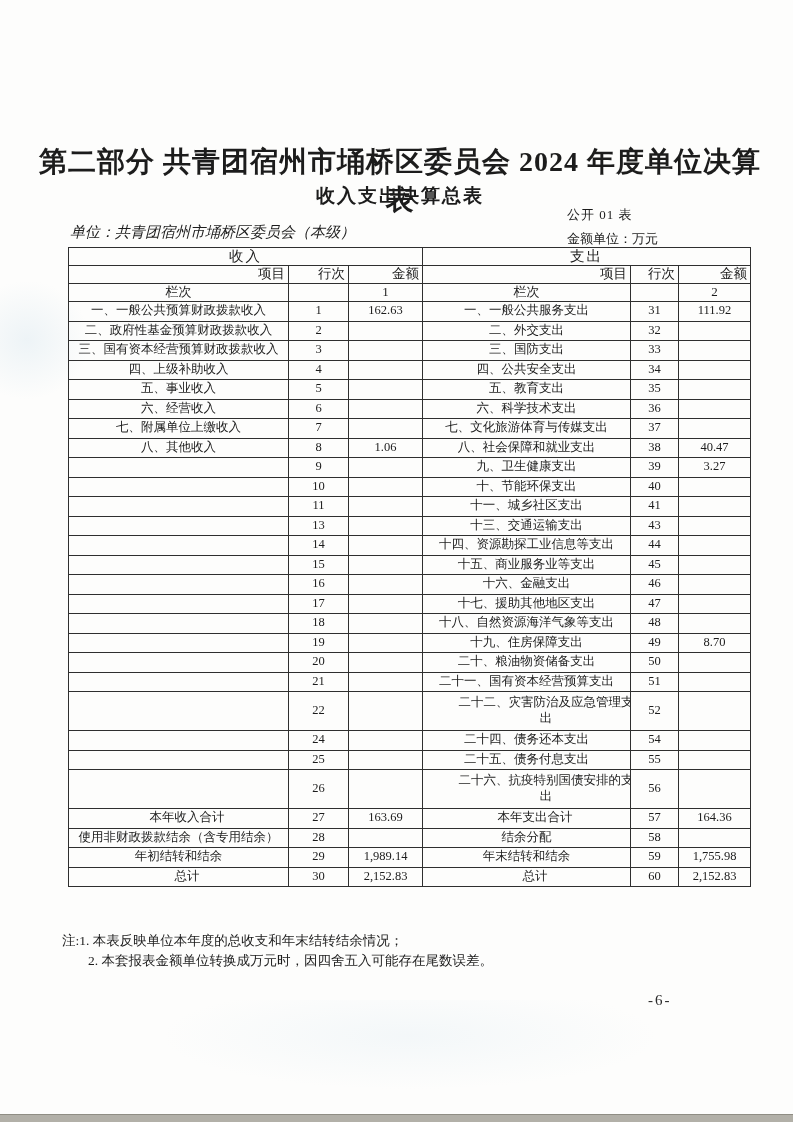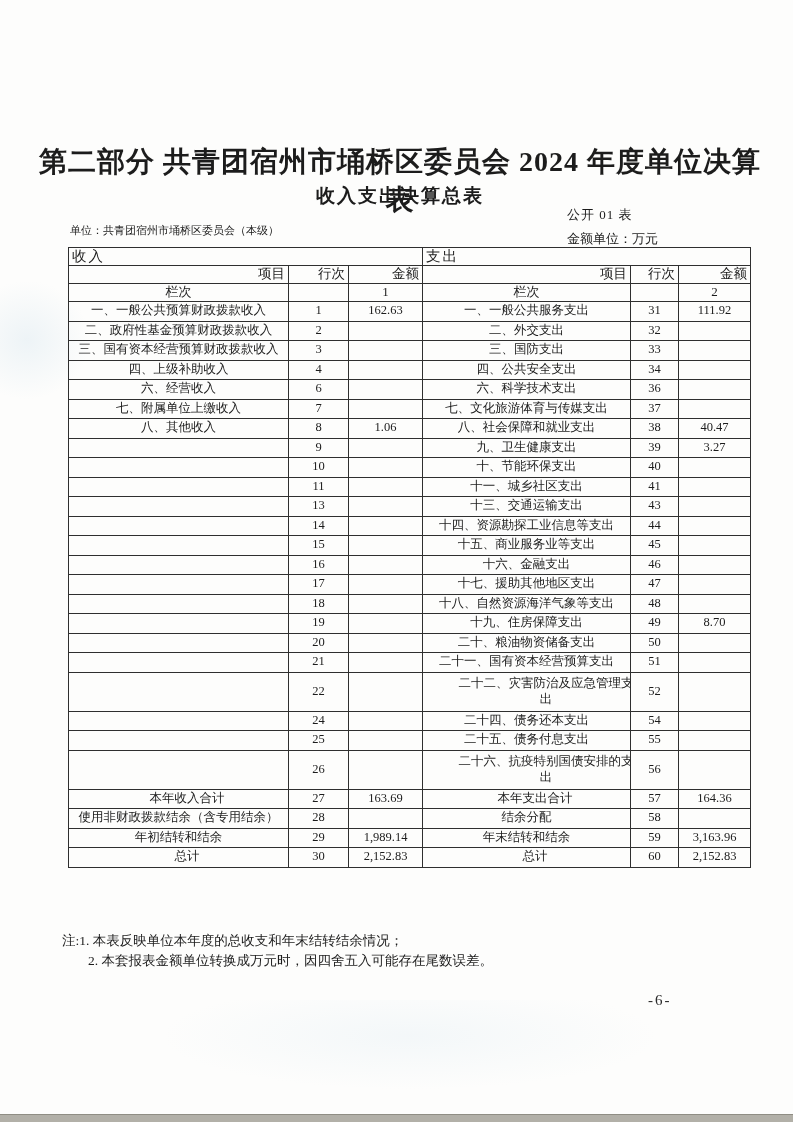--- a/index.html
+++ b/index.html
@@ -30,21 +30,21 @@
     text-align:center;font-size:28px;font-weight:bold;letter-spacing:1px;
   }
   .subtitle{
     position:absolute;left:30px;top:183px;width:740px;
     text-align:center;font-size:19px;font-weight:bold;letter-spacing:2px;
   }
   .form-no{
     position:absolute;left:567px;top:206px;font-size:13px;letter-spacing:1px;
   }
   .unit-line{
-    position:absolute;left:70px;top:223px;font-size:11px;
+    position:absolute;left:70px;top:223px;font-size:15px;font-style:italic;
   }
   .amount-unit{
     position:absolute;left:567px;top:230px;font-size:13px;
   }
   table.grid{
     position:absolute;left:68px;top:247px;width:682px;
     border-collapse:collapse;table-layout:fixed;
   }
   table.grid col.ci-item{width:220px;}
   table.grid col.ci-line{width:60px;}
@@ -54,21 +54,21 @@
   table.grid col.ce-amt{width:72px;}
   table.grid td,table.grid th{
     border:1px solid #2f2f2f;
     font-weight:normal;
     font-size:12.5px;
     padding:0 3px;
     height:18.5px;
     line-height:1.1;
     overflow:hidden;
   }
-  tr.hdr-section th{font-size:14.5px;height:17px;text-align:left;letter-spacing:2px;}
+  tr.hdr-section th{font-size:14.5px;height:17px;text-align:center;letter-spacing:2px;}
   tr.hdr-cols th{font-size:13.5px;height:17px;text-align:right;}
   tr.hdr-lanci td{font-size:13px;height:17px;text-align:center;}
   td.c-item{text-align:center;white-space:nowrap;padding-left:5px;}
   td.c-item.ctr{text-align:center;white-space:normal;padding-left:20px;}
   td.c-line{text-align:center;font-size:13px;}
   td.c-amt{text-align:center;padding-right:6px;font-size:13px;margin-left:44px;}
   tr.tall td{height:38px;}
   .wrap{white-space:normal;word-break:break-all;width:186px;line-height:1.25;margin-left:27px;}
   .notes{
     position:absolute;left:62px;top:931px;width:640px;
@@ -151,20 +151,28 @@
         </tr>
         <tr>
           <td class="c-item">四、上级补助收入</td>
           <td class="c-line">4</td>
           <td class="c-amt"></td>
           <td class="c-item">四、公共安全支出</td>
           <td class="c-line">34</td>
           <td class="c-amt"></td>
         </tr>
         <tr>
+          <td class="c-item">五、事业收入</td>
+          <td class="c-line">5</td>
+          <td class="c-amt"></td>
+          <td class="c-item">五、教育支出</td>
+          <td class="c-line">35</td>
+          <td class="c-amt"></td>
+        </tr>
+        <tr>
           <td class="c-item">六、经营收入</td>
           <td class="c-line">6</td>
           <td class="c-amt"></td>
           <td class="c-item">六、科学技术支出</td>
           <td class="c-line">36</td>
           <td class="c-amt"></td>
         </tr>
         <tr>
           <td class="c-item">七、附属单位上缴收入</td>
           <td class="c-line">7</td>
@@ -328,21 +336,21 @@
           <td class="c-item">结余分配</td>
           <td class="c-line">58</td>
           <td class="c-amt"></td>
         </tr>
         <tr>
           <td class="c-item">年初结转和结余</td>
           <td class="c-line">29</td>
           <td class="c-amt">1,989.14</td>
           <td class="c-item">年末结转和结余</td>
           <td class="c-line">59</td>
-          <td class="c-amt">3,163.96</td>
+          <td class="c-amt">1,755.98</td>
         </tr>
         <tr>
           <td class="c-item ctr">总计</td>
           <td class="c-line">30</td>
           <td class="c-amt">2,152.83</td>
           <td class="c-item ctr">总计</td>
           <td class="c-line">60</td>
           <td class="c-amt">2,152.83</td>
         </tr>
       </tbody>

